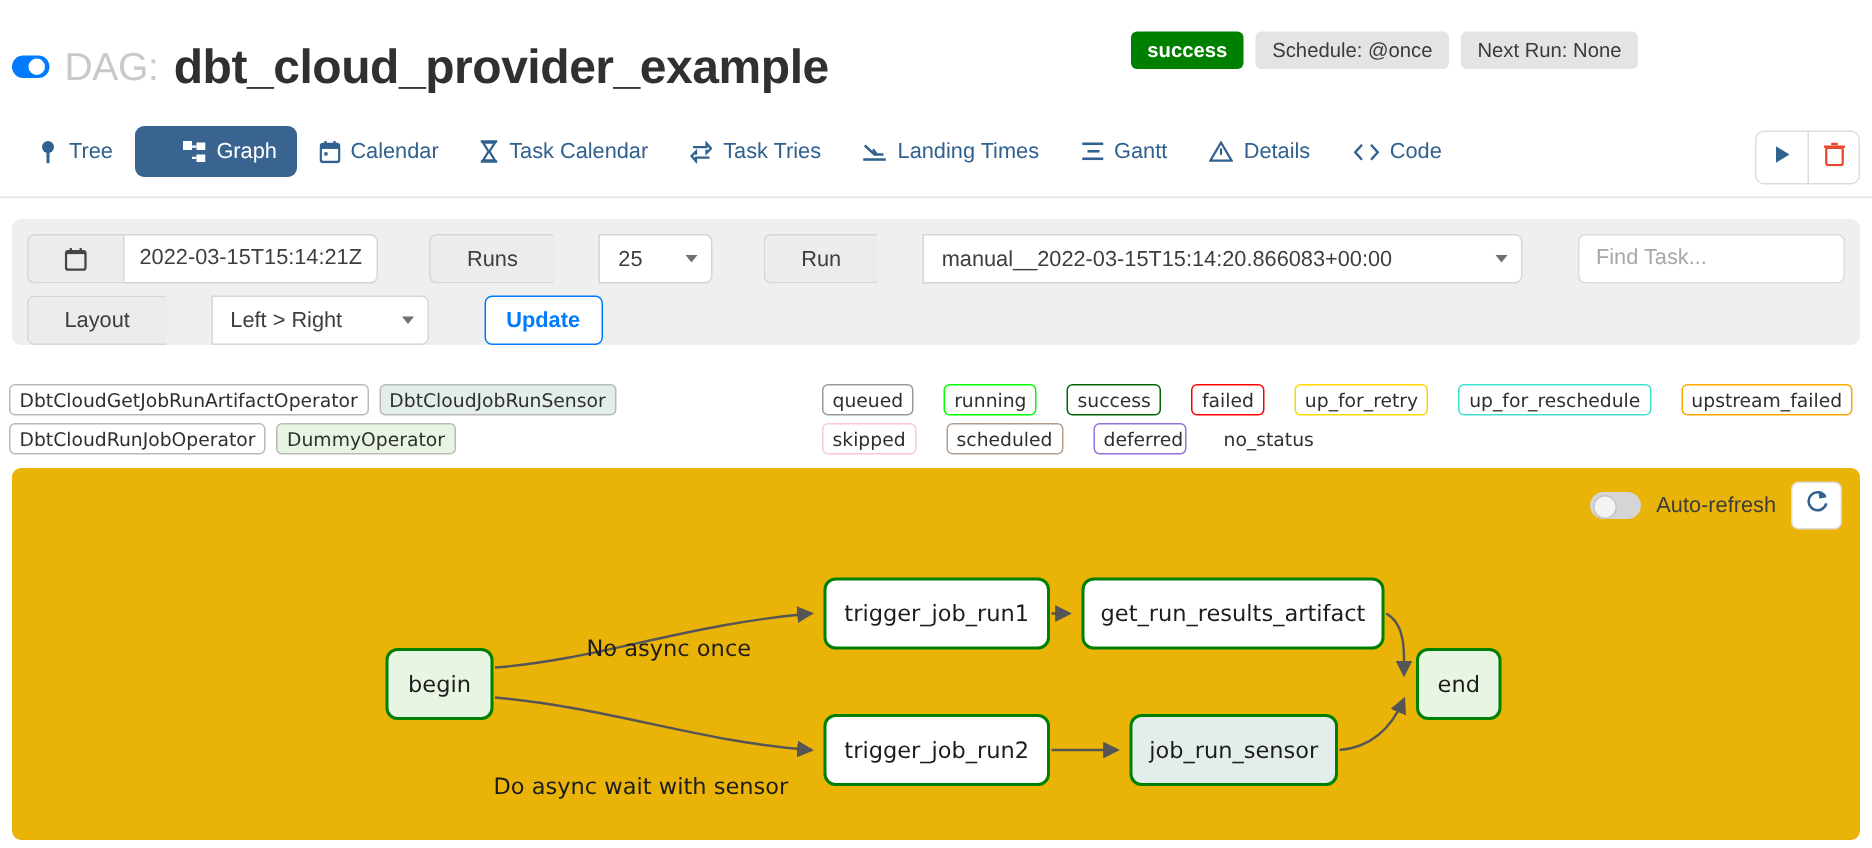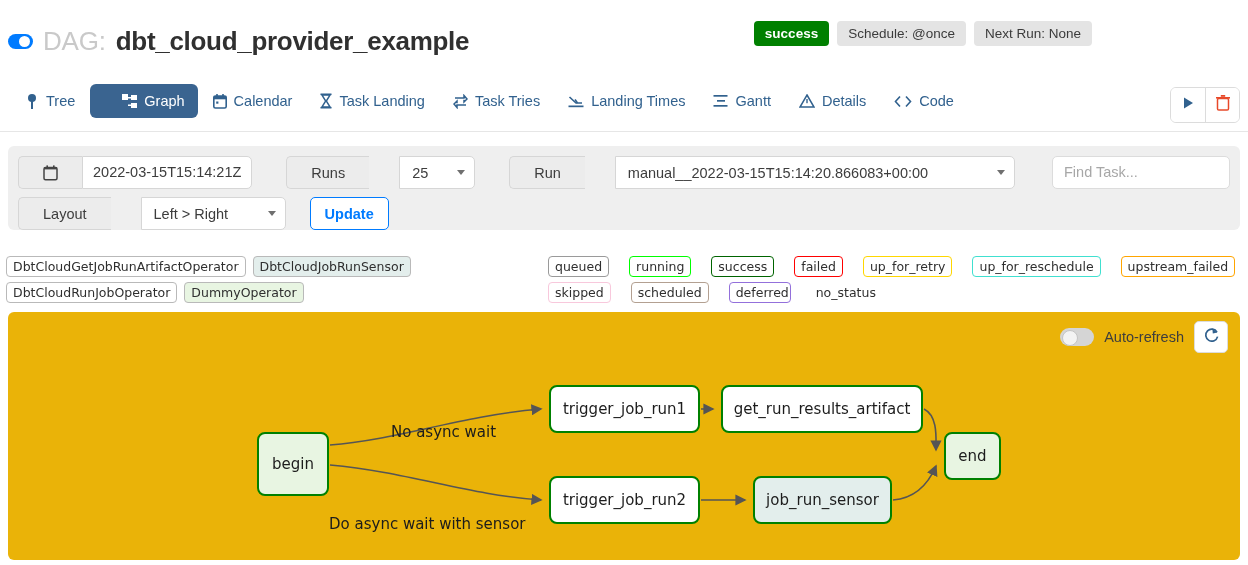--- a/index.html
+++ b/index.html
@@ -25,21 +25,21 @@
     background: #007bff; position: relative; flex: none;
   }
   .toggle-pause::after {
     content: ""; position: absolute; top: 2px; left: 11px;
     width: 11px; height: 11px; border-radius: 50%; background: #fff;
   }
   .dag-label {
     font-size: 26px; color: #c9c9c9; font-weight: 400; letter-spacing: -.2px;
   }
   .dag-name {
-    font-size: 26px; color: #303030; font-weight: 700; letter-spacing: -.3px;
+    font-size: 32px; color: #303030; font-weight: 700; letter-spacing: -.3px;
   }
   .header-badges {
     position: absolute; right: 8px; top: 21px;
     display: flex; align-items: center; gap: 8px;
   }
   .badge {
     font-size: 13.5px; padding: 5px 11px; border-radius: 4px;
     background: #e4e4e4; color: #3b3b3b; white-space: nowrap;
   }
   .badge.success { background: #008000; color: #fff; font-weight: 700; }
@@ -94,21 +94,21 @@
     justify-content: space-between;
     margin-left: 30px;
   }
   .caret {
     width: 0; height: 0; border-left: 4px solid transparent;
     border-right: 4px solid transparent; border-top: 5px solid #6f6f6f;
     margin-left: 6px; flex: none;
   }
   .gap { width: 10px; }
   .btn-update {
-    margin-left: 12px; height: 33px; padding: 0 14px;
+    margin-left: 25px; height: 33px; padding: 0 14px;
     border: 1px solid #007bff; color: #007bff; background: #fff;
     border-radius: 5px; font-size: 14.5px; font-weight: 700;
     display: flex; align-items: center; cursor: pointer;
   }
   .find-task {
     position: absolute; right: 10px; top: 10px;
     width: 178px; height: 33px; background: #fff;
     border: 1px solid #dcdcdc; border-radius: 5px;
     font-size: 14.5px; color: #a7a7a7; line-height: 31px; padding: 0 11px;
   }
@@ -225,21 +225,21 @@
     </div>
 
     <div class="tab">
       <span>
         <svg width="12" height="16" viewBox="0 0 12 16">
             <rect x="0.5" y="0.5" width="11" height="1.6" fill="#31618e"></rect>
             <rect x="0.5" y="13.9" width="11" height="1.6" fill="#31618e"></rect>
             <path d="M2 2.1 L10 2.1 L6.3 8 L10 13.9 L2 13.9 L5.7 8 Z" fill="none" stroke="#31618e" stroke-width="1.5"></path>
           </svg>
       </span>
-      <span>Task Landing</span>
+      <span>Task Calendar</span>
     </div>
 
     <div class="tab">
       <span>
         <svg width="15" height="15" viewBox="0 0 15 15">
             <path d="M2 4 L11 4 L11 1.5 L14 5 L11 8 L11 5.8" fill="none" stroke="#31618e" stroke-width="1.5"></path>
             <path d="M13 11 L4 11 L4 13.5 L1 10 L4 7 L4 9.2" fill="none" stroke="#31618e" stroke-width="1.5"></path>
           </svg>
       </span>
       <span>Task Tries</span>
@@ -410,23 +410,23 @@
 
       <path d="M916,97 C930,104 928,126 928,138" fill="none" stroke="#555" stroke-width="1.6" marker-end="url(#ah)"></path>
 
       <path d="M322,153 C400,160 460,183 533,188" fill="none" stroke="#555" stroke-width="1.6" marker-end="url(#ah)"></path>
 
       <path d="M693,188 L737,188" fill="none" stroke="#555" stroke-width="1.6" marker-end="url(#ah)"></path>
 
       <path d="M885,188 C910,186 922,168 928,154" fill="none" stroke="#555" stroke-width="1.6" marker-end="url(#ah)"></path>
     </svg>
 
-    <div class="node dummy" style="left:249px;top:120px;width:72px;height:64px">begin</div>
+    <div class="node dummy" style="left:249px;top:120px;width:72px;height:48px">begin</div>
     <div class="node" style="left:541px;top:73px;width:151px;height:48px">trigger_job_run1</div>
     <div class="node" style="left:713px;top:73px;width:202px;height:48px">get_run_results_artifact</div>
     <div class="node dummy" style="left:936px;top:120px;width:57px;height:48px">end</div>
     <div class="node" style="left:541px;top:164px;width:151px;height:48px">trigger_job_run2</div>
     <div class="node sensor" style="left:745px;top:164px;width:139px;height:48px">job_run_sensor</div>
 
-    <div class="edge-label" style="left:383px;top:111px">No async wait</div>
+    <div class="edge-label" style="left:383px;top:111px">No async once</div>
     <div class="edge-label" style="left:321px;top:203px">Do async wait with sensor</div>
   </div>
 </div>
 
 </body></html>

